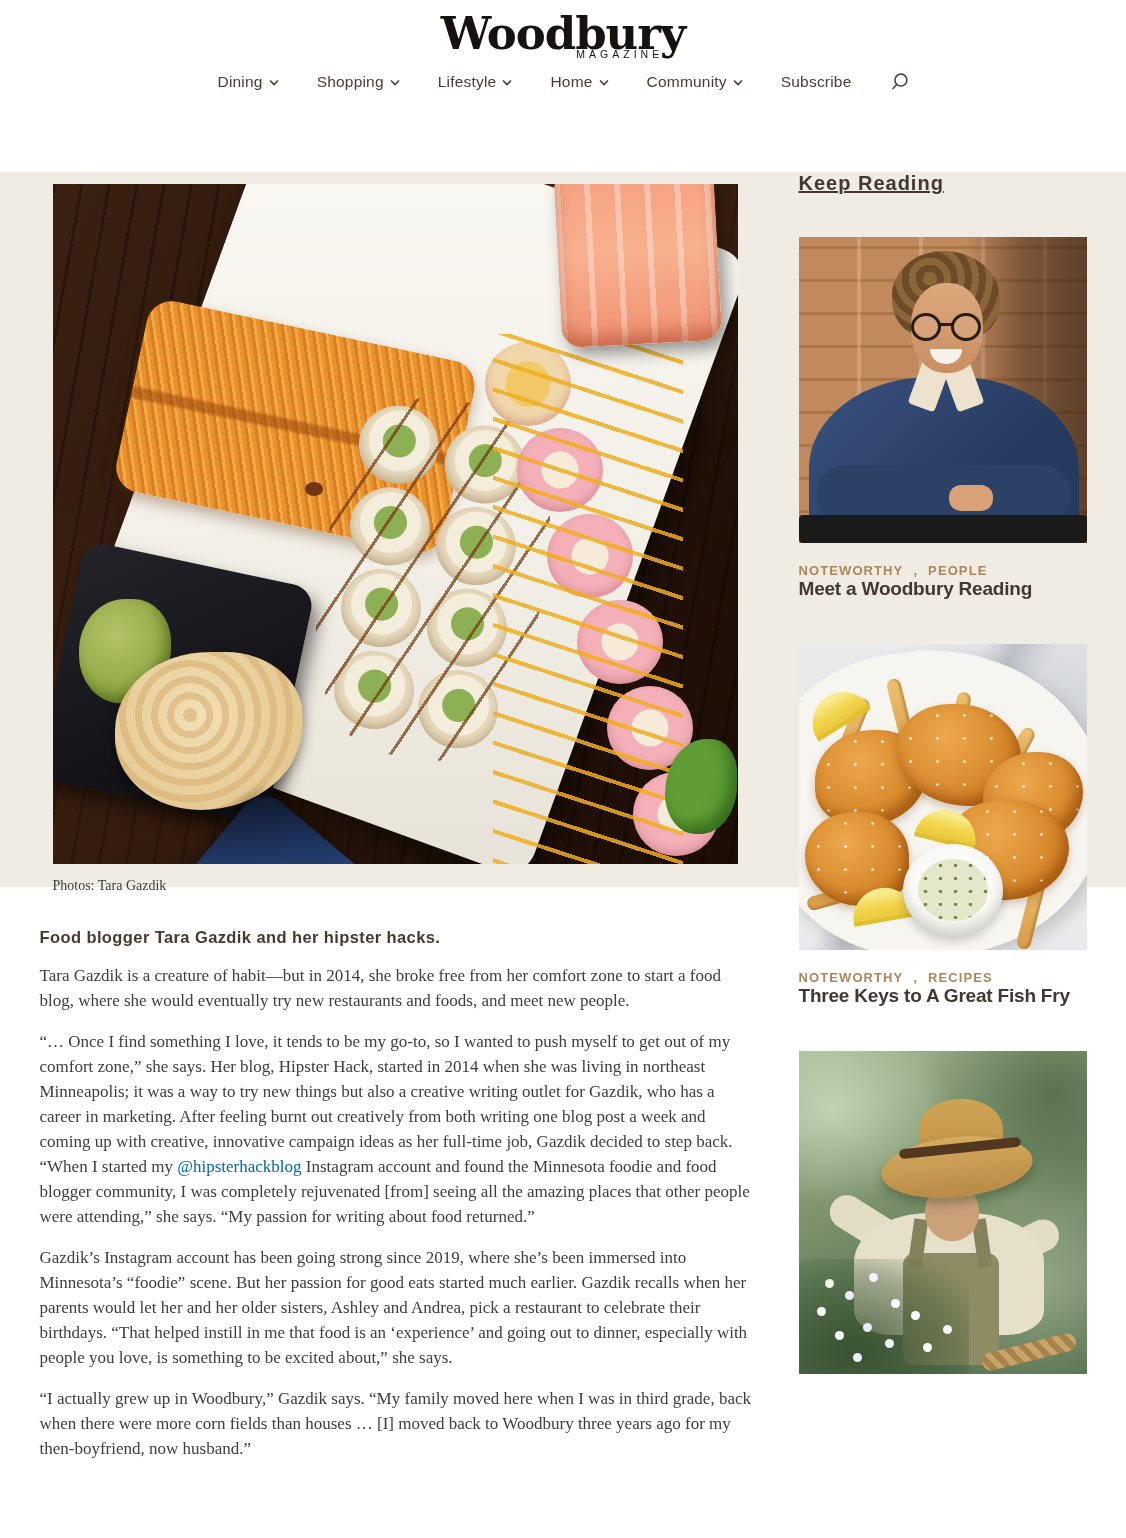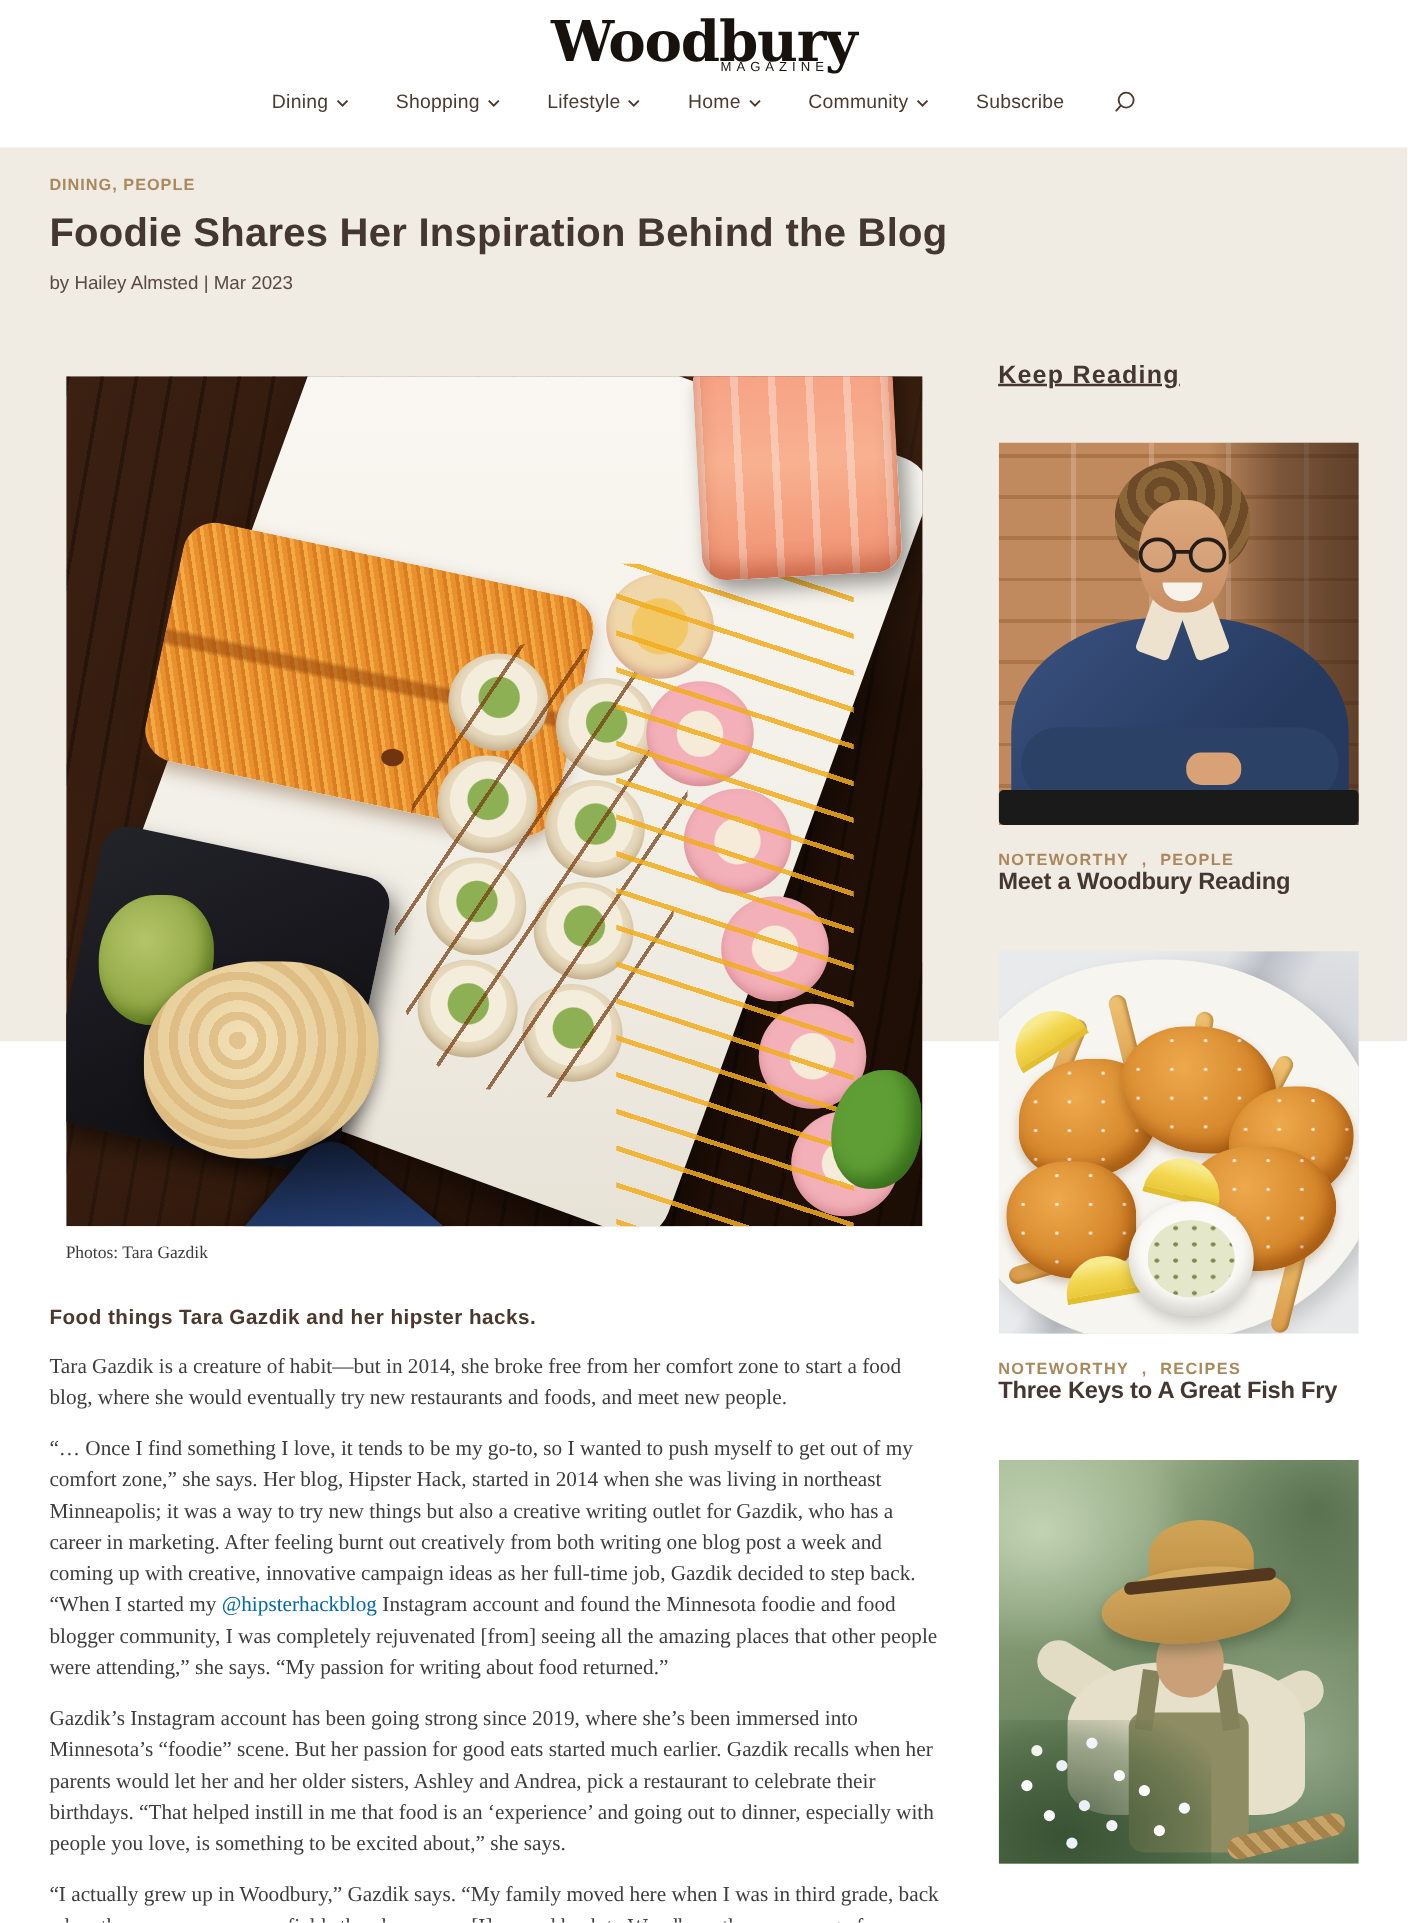--- a/index.html
+++ b/index.html
@@ -224,29 +224,20 @@
           <line x1="6.6" y1="13.6" x2="3.2" y2="17.4" stroke="#4c3a31" stroke-width="1.6" stroke-linecap="round"></line>
         </svg>
     </a>
   </nav>
 </header>
 
 <div class="content-area">
   <div class="beige-band"></div>
   <div class="container">
 
-    <div class="article-head">
-      <div class="crumbs">
-        <a>DINING</a><span>, </span><a>PEOPLE</a>
-      </div>
-      <h1 class="page-title">Foodie Shares Her Inspiration Behind the Blog</h1>
-      <div class="byline">
-        <span>by </span><a>Hailey Almsted</a><span> | </span><span>Mar 2023</span>
-      </div>
-    </div>
 
     <div class="columns">
       <main class="article-col">
         <figure class="main-figure">
           <div class="photo-sushi">
             <div class="abs wood"></div>
             <div class="abs plate"></div>
             <div class="abs roll-orange"></div>
             <div class="abs cali">
               <div class="cali-piece" style="left:0;top:0"></div>
@@ -270,21 +261,21 @@
             <div class="abs black-dish"></div>
             <div class="abs wasabi"></div>
             <div class="abs ginger"></div>
             <div class="abs sauce-dot"></div>
             <div class="abs drink"></div>
             <div class="abs blue-bowl"></div>
           </div>
           <figcaption>Photos: Tara Gazdik</figcaption>
         </figure>
 
-        <h2 class="subhead">Food things Tara Gazdik and her hipster hacks.</h2>
+        <h2 class="subhead">Food blogger Tara Gazdik and her hipster hacks.</h2>
 
         <p>Tara Gazdik is a creature of habit—but in 2014, she broke free from her comfort zone to start a food blog, where she would eventually try new restaurants and foods, and meet new people.</p>
         <p><span>“… Once I find something I love, it tends to be my go-to, so I wanted to push myself to get out of my comfort zone,” she says. Her blog, Hipster Hack, started in 2014 when she was living in northeast Minneapolis; it was a way to try new things but also a creative writing outlet for Gazdik, who has a career in marketing. After feeling burnt out creatively from both writing one blog post a week and coming up with creative, innovative campaign ideas as her full-time job, Gazdik decided to step back. “When I started my </span><a class="ig-link">@hipsterhackblog</a><span> Instagram account and found the Minnesota foodie and food blogger community, I was completely rejuvenated [from] seeing all the amazing places that other people were attending,” she says. “My passion for writing about food returned.”</span></p>
         <p>Gazdik’s Instagram account has been going strong since 2019, where she’s been immersed into Minnesota’s “foodie” scene. But her passion for good eats started much earlier. Gazdik recalls when her parents would let her and her older sisters, Ashley and Andrea, pick a restaurant to celebrate their birthdays. “That helped instill in me that food is an ‘experience’ and going out to dinner, especially with people you love, is something to be excited about,” she says.</p>
         <p>“I actually grew up in Woodbury,” Gazdik says. “My family moved here when I was in third grade, back when there were more corn fields than houses … [I] moved back to Woodbury three years ago for my then-boyfriend, now husband.”</p>
       </main>
 
       <aside class="sidebar">
         <h3 class="keep-reading">Keep Reading</h3>
 

